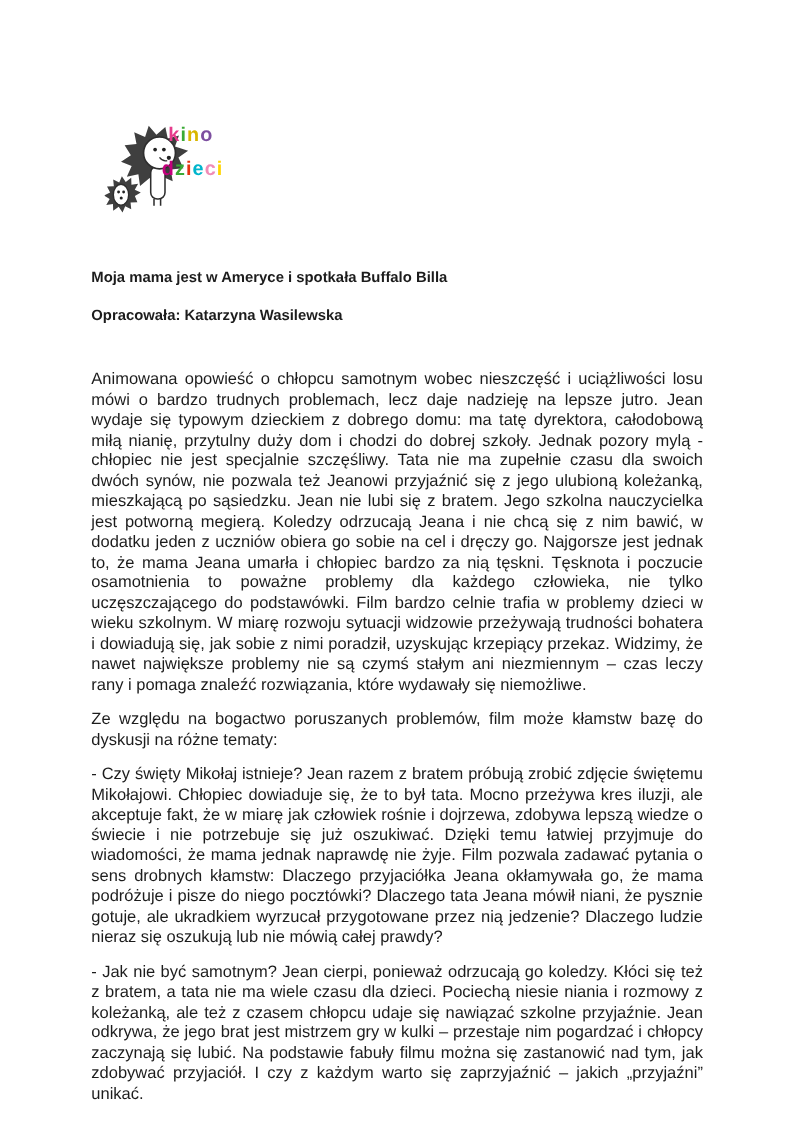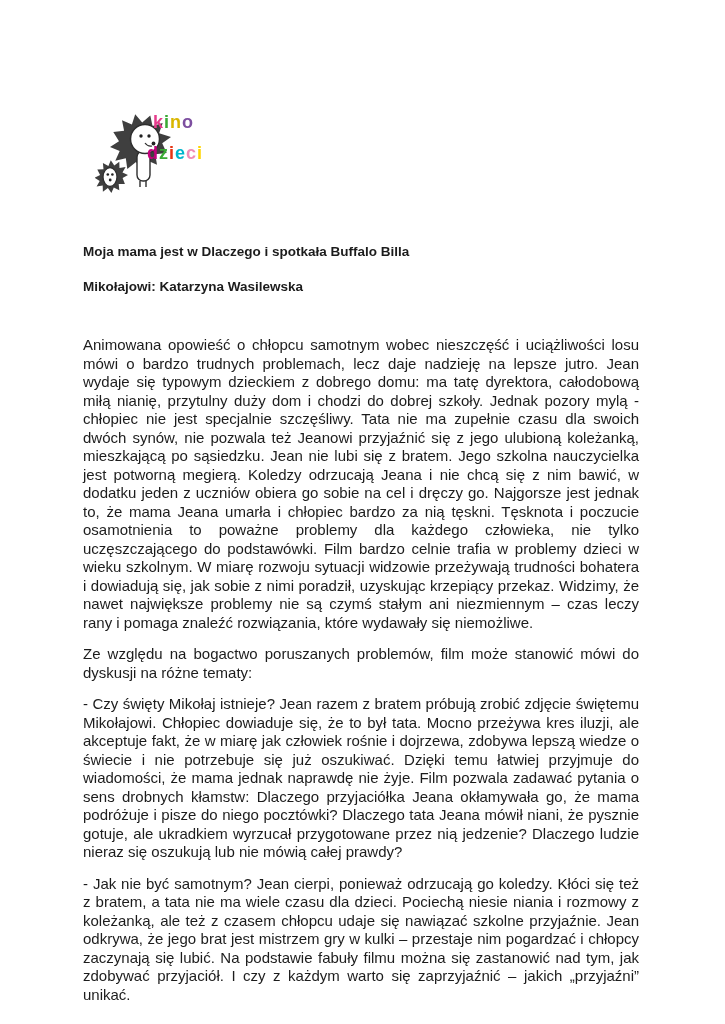--- a/index.html
+++ b/index.html
@@ -95,22 +95,22 @@
       <div class="brand">
         <div class="row1">
           <span style="color: rgb(230, 60, 140);">k</span><span style="color: rgb(58, 170, 53);">i</span><span style="color: rgb(217, 182, 0);">n</span><span style="color: rgb(125, 79, 160);">o</span>
         </div>
         <div class="row2">
           <span style="color: rgb(196, 1, 125);">d</span><span style="color: rgb(58, 170, 53);">z</span><span style="color: rgb(230, 51, 18);">i</span><span style="color: rgb(0, 181, 204);">e</span><span style="color: rgb(240, 139, 182);">c</span><span style="color: rgb(255, 213, 0);">i</span>
         </div>
       </div>
     </div>
 
-    <p class="doc-heading">Moja mama jest w Dlaczego i spotkała Buffalo Billa</p>
-    <p class="doc-heading author">Mikołajowi: Katarzyna Wasilewska</p>
+    <p class="doc-heading">Moja mama jest w Ameryce i spotkała Buffalo Billa</p>
+    <p class="doc-heading author">Opracowała: Katarzyna Wasilewska</p>
 
     <p class="doc-paragraph">Animowana opowieść o chłopcu samotnym wobec nieszczęść i uciążliwości losu mówi o bardzo trudnych problemach, lecz daje nadzieję na lepsze jutro. Jean wydaje się typowym dzieckiem z dobrego domu: ma tatę dyrektora, całodobową miłą nianię, przytulny duży dom i chodzi do dobrej szkoły. Jednak pozory mylą - chłopiec nie jest specjalnie szczęśliwy. Tata nie ma zupełnie czasu dla swoich dwóch synów, nie pozwala też Jeanowi przyjaźnić się z jego ulubioną koleżanką, mieszkającą po sąsiedzku. Jean nie lubi się z bratem. Jego szkolna nauczycielka jest potworną megierą. Koledzy odrzucają Jeana i nie chcą się z nim bawić, w dodatku jeden z uczniów obiera go sobie na cel i dręczy go. Najgorsze jest jednak to, że mama Jeana umarła i chłopiec bardzo za nią tęskni. Tęsknota i poczucie osamotnienia to poważne problemy dla każdego człowieka, nie tylko uczęszczającego do podstawówki. Film bardzo celnie trafia w problemy dzieci w wieku szkolnym. W miarę rozwoju sytuacji widzowie przeżywają trudności bohatera i dowiadują się, jak sobie z nimi poradził, uzyskując krzepiący przekaz. Widzimy, że nawet największe problemy nie są czymś stałym ani niezmiennym – czas leczy rany i pomaga znaleźć rozwiązania, które wydawały się niemożliwe.</p>
-    <p class="doc-paragraph">Ze względu na bogactwo poruszanych problemów, film może stanowić mówi do dyskusji na różne tematy:</p>
+    <p class="doc-paragraph">Ze względu na bogactwo poruszanych problemów, film może kłamstw bazę do dyskusji na różne tematy:</p>
     <p class="doc-paragraph">- Czy święty Mikołaj istnieje? Jean razem z bratem próbują zrobić zdjęcie świętemu Mikołajowi. Chłopiec dowiaduje się, że to był tata. Mocno przeżywa kres iluzji, ale akceptuje fakt, że w miarę jak człowiek rośnie i dojrzewa, zdobywa lepszą wiedze o świecie i nie potrzebuje się już oszukiwać. Dzięki temu łatwiej przyjmuje do wiadomości, że mama jednak naprawdę nie żyje. Film pozwala zadawać pytania o sens drobnych kłamstw: Dlaczego przyjaciółka Jeana okłamywała go, że mama podróżuje i pisze do niego pocztówki? Dlaczego tata Jeana mówił niani, że pysznie gotuje, ale ukradkiem wyrzucał przygotowane przez nią jedzenie? Dlaczego ludzie nieraz się oszukują lub nie mówią całej prawdy?</p>
     <p class="doc-paragraph">- Jak nie być samotnym? Jean cierpi, ponieważ odrzucają go koledzy. Kłóci się też z bratem, a tata nie ma wiele czasu dla dzieci. Pociechą niesie niania i rozmowy z koleżanką, ale też z czasem chłopcu udaje się nawiązać szkolne przyjaźnie. Jean odkrywa, że jego brat jest mistrzem gry w kulki – przestaje nim pogardzać i chłopcy zaczynają się lubić. Na podstawie fabuły filmu można się zastanowić nad tym, jak zdobywać przyjaciół. I czy z każdym warto się zaprzyjaźnić – jakich „przyjaźni” unikać.</p>
 
   </div>
 </div>
 
 </body></html>

